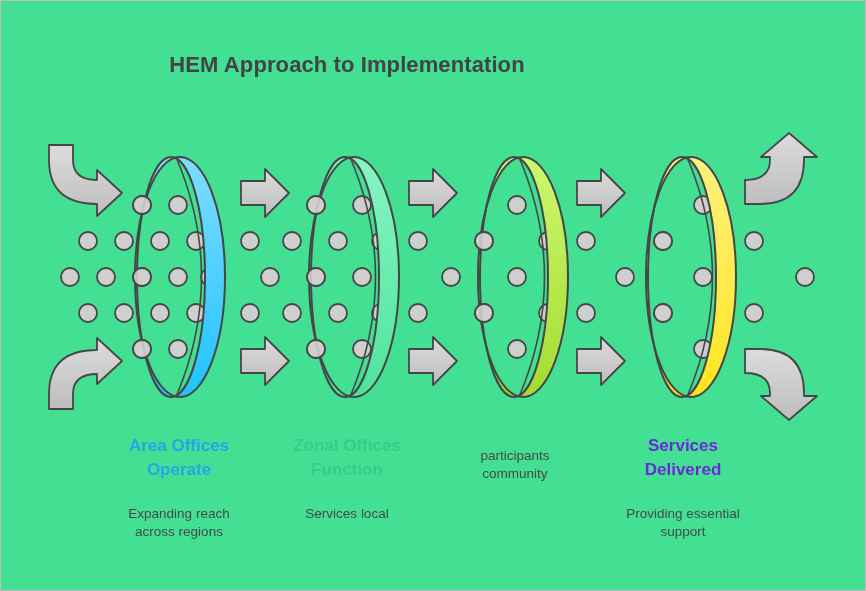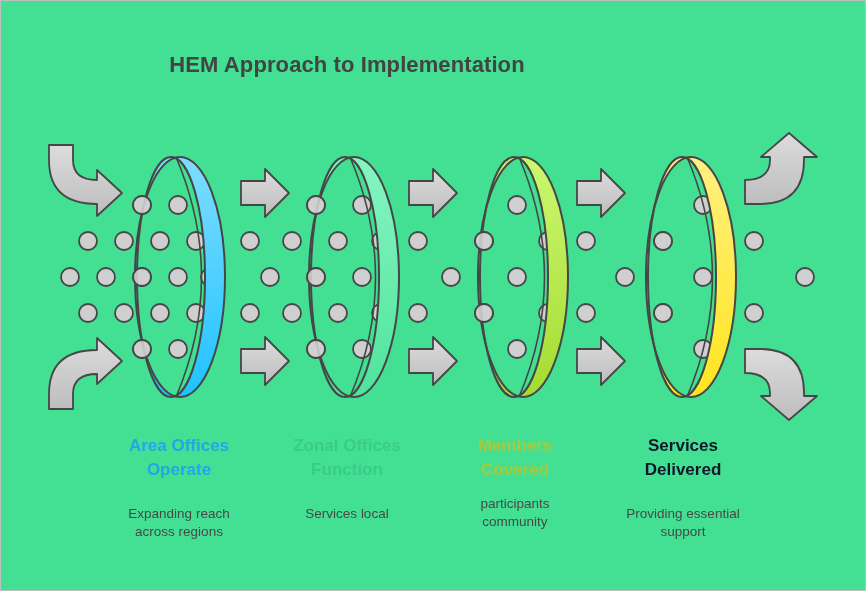--- a/index.html
+++ b/index.html
@@ -196,32 +196,28 @@
   <div class="step-title" style="color: rgb(58, 204, 134);">
     <div>Zonal Offices</div>
     <div>Function</div>
   </div>
   <div class="step-desc">
     <div>Services local</div>
   </div>
 </div>
 
 <div class="step" style="left:430px;">
-  <div class="step-title" style="color: rgb(167, 201, 60);">
-    <div>Members</div>
-    <div>Covered</div>
-  </div>
   <div class="step-desc" style="margin-top:13px;">
     <div>participants</div>
     <div>community</div>
   </div>
 </div>
 
 <div class="step" style="left:598px;">
-  <div class="step-title" style="color: #0f172a;">
+  <div class="step-title" style="color: #6d28d9;">
     <div>Services</div>
     <div>Delivered</div>
   </div>
   <div class="step-desc">
     <div>Providing essential</div>
     <div>support</div>
   </div>
 </div>
 
 </body></html>

